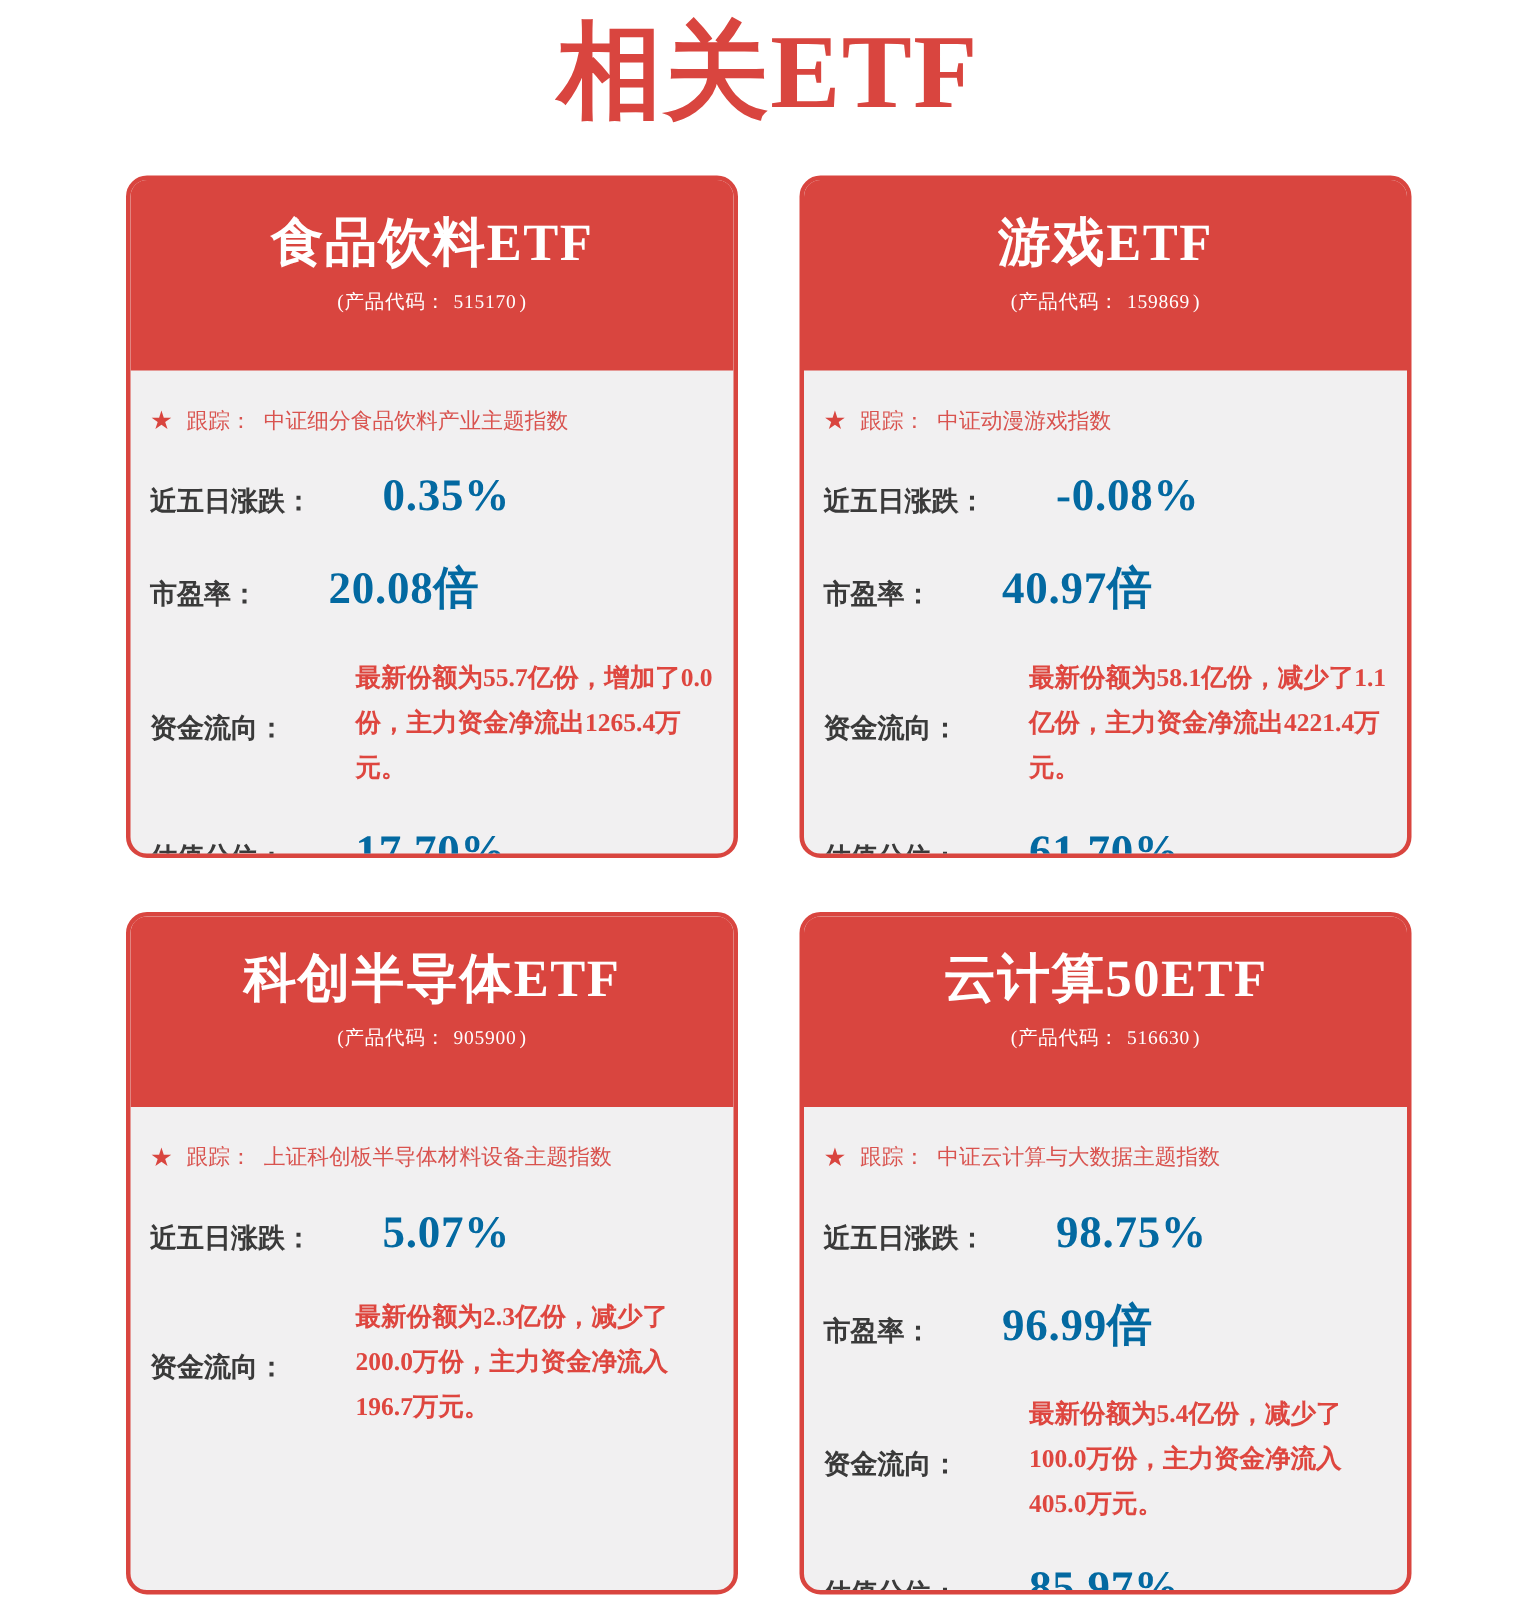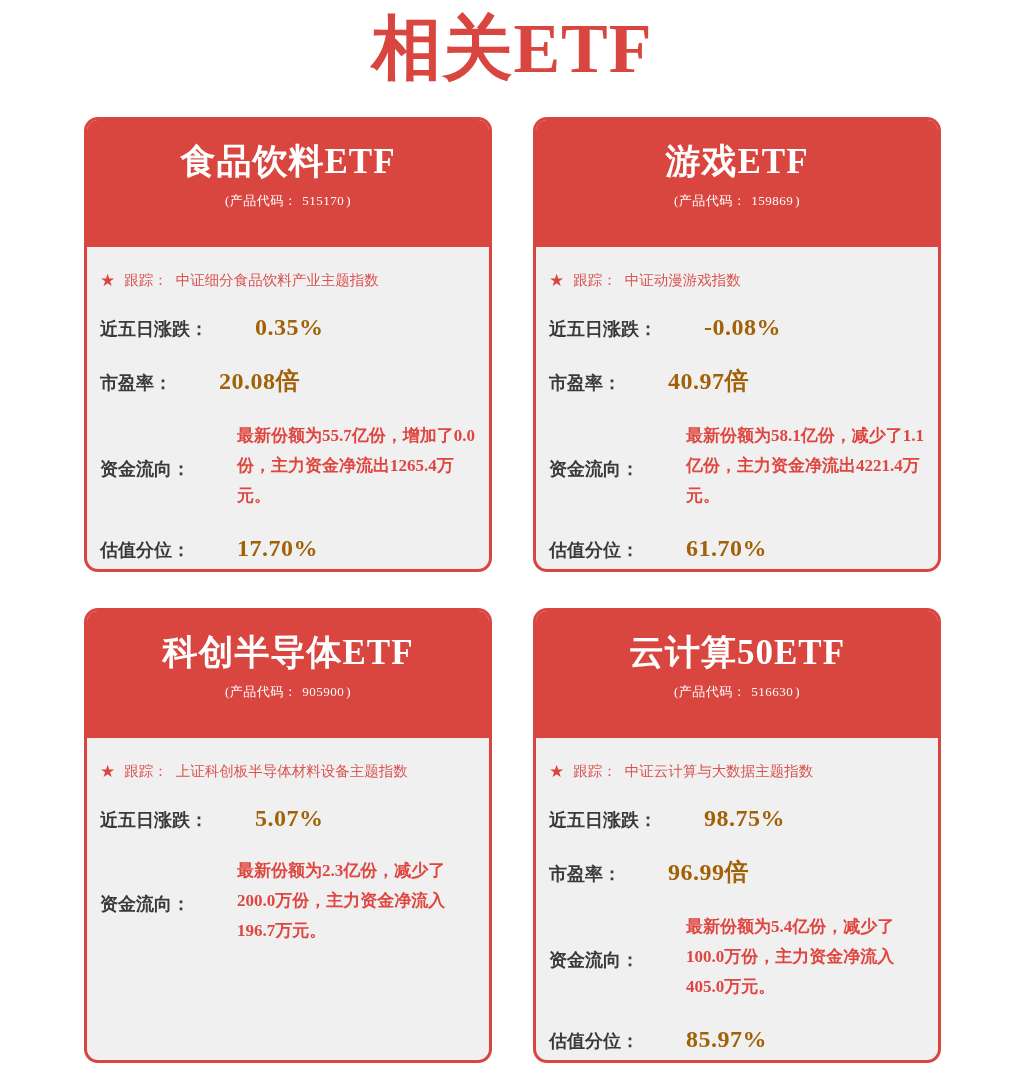--- a/index.html
+++ b/index.html
@@ -87,22 +87,22 @@
     font-size: 18px;
     font-weight: bold;
     color: #3a3a3a;
     white-space: nowrap;
     flex: 0 0 auto;
   }
   .metric-value {
     margin-left: 3px;
     font-family: "Liberation Serif", serif;
     font-weight: bold;
-    font-size: 24px;
-    color: #a16207;
+    font-size: 30px;
+    color: #0369a1;
     letter-spacing: 0.5px;
   }
   .metric-row.flow { align-items: center; }
   .metric-row.flow .metric-label { padding-top: 5px; }
   .metric-row.flow .metric-value {
     font-size: 17px;
     line-height: 30px;
     color: #de463f;
     letter-spacing: 0;
     flex: 1 1 auto;

